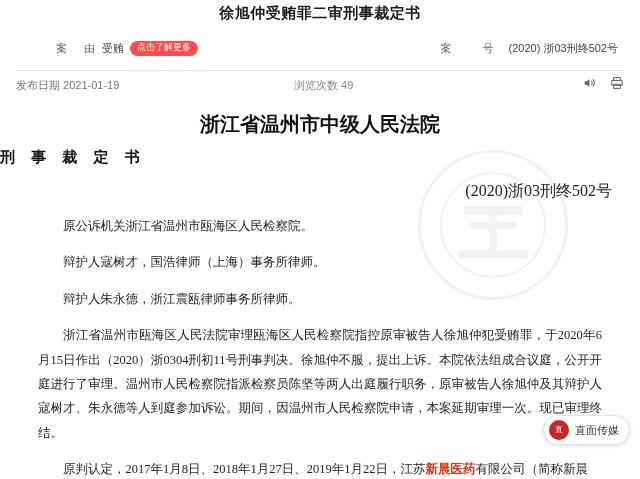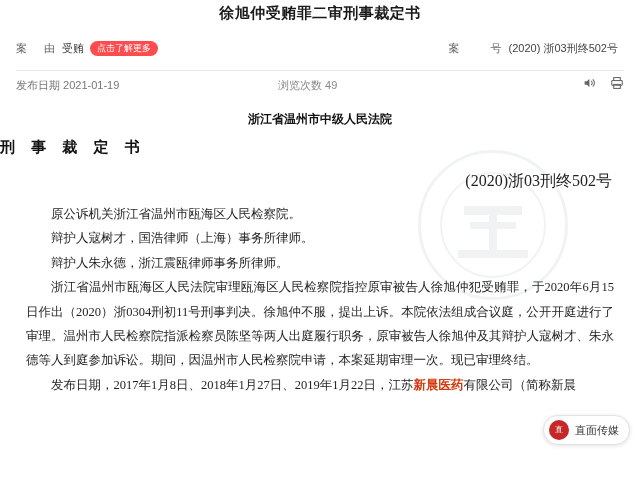--- a/index.html
+++ b/index.html
@@ -44,87 +44,88 @@
     font-family: "Liberation Sans", sans-serif;
     position: relative;
   }
   .meta-row.first {
     padding-bottom: 8px;
   }
   .meta-label {
     letter-spacing: 3px;
     color: #666;
     margin-right: 4px;
+    margin-left: 40px;
   }
   .meta-value {
     color: #444;
     margin-right: 6px;
   }
   .tag-button {
     display: inline-block;
     background: #ff4d4f;
     color: #ffffff;
     font-size: 9px;
     border-radius: 9px;
     padding: 2px 7px;
     line-height: 1.2;
-    font-family: Liberation Serif, serif;
+    font-family: Liberation Mono, monospace;
     white-space: nowrap;
   }
   .meta-right {
     position: absolute;
     right: 0;
     top: 0;
     display: flex;
     align-items: center;
     font-size: 11px;
     color: #555;
   }
   .case-no-label {
     letter-spacing: 3px;
     color: #666;
-    margin-right: 4px;
+    margin-right: 12px;
   }
   .divider {
     height: 1px;
     background: #e8e8e8;
     margin: 6px 16px 0 16px;
   }
   .meta-row2 {
     display: flex;
     align-items: center;
     font-size: 11px;
     color: #888;
     font-family: "Liberation Sans", sans-serif;
     padding: 7px 4px 0 16px;
     position: relative;
   }
   .date-block { color: #777; }
   .views-block {
     position: absolute;
-    left: 278px;
+    left: 294px;
     color: #888;
   }
   .icon-group {
     position: absolute;
     right: 16px;
     top: 5px;
     display: flex;
     align-items: center;
     gap: 14px;
   }
   .icon-sound, .icon-print {
     width: 14px;
     height: 14px;
     display: inline-block;
     color: #666;
   }
   .court-name {
     text-align: center;
-    font-size: 12px;
+    font-size: 20px;
     font-weight: bold;
     color: #111;
     margin-top: 18px;
     font-family: "Liberation Sans", sans-serif;
   }
   .doc-type {
     text-align: left;
     font-size: 15px;
     font-weight: bold;
     color: #111;
@@ -141,21 +142,21 @@
   }
   .body-text {
     margin-top: 10px;
     padding: 0 26px 0 26px;
     font-size: 12.5px;
     line-height: 1.95;
     color: #1f1f1f;
     text-align: justify;
   }
   .body-text p {
-    margin: 0;
+    margin: 12px;
     text-indent: 2em;
   }
   .hl {
     color: #d4380d;
     font-weight: bold;
   }
   
   .watermark {
     position: absolute;
     right: 72px;
@@ -300,21 +301,21 @@
   <div class="court-name">浙江省温州市中级人民法院</div>
   <div class="doc-type">刑 事 裁 定 书</div>
   <div class="case-line">(2020)浙03刑终502号</div>
 
   <div class="body-text">
     <p>原公诉机关浙江省温州市瓯海区人民检察院。</p>
     <p>辩护人寇树才，国浩律师（上海）事务所律师。</p>
     <p>辩护人朱永德，浙江震瓯律师事务所律师。</p>
     <p>浙江省温州市瓯海区人民法院审理瓯海区人民检察院指控原审被告人徐旭仲犯受贿罪，于2020年6月15日作出（2020）浙0304刑初11号刑事判决。徐旭仲不服，提出上诉。本院依法组成合议庭，公开开庭进行了审理。温州市人民检察院指派检察员陈坚等两人出庭履行职务，原审被告人徐旭仲及其辩护人寇树才、朱永德等人到庭参加诉讼。期间，因温州市人民检察院申请，本案延期审理一次。现已审理终结。</p>
     <p>
-      <span>发布日期，2017年1月8日、2018年1月27日、2019年1月22日，江苏</span><span class="hl">新晨医药</span><span>有限公司（简称新晨</span>
+      <span>原判认定，2017年1月8日、2018年1月27日、2019年1月22日，江苏</span><span class="hl">新晨医药</span><span>有限公司（简称新晨</span>
     </p>
   </div>
 
   <div class="follow-badge">
     <span class="follow-avatar">直</span>
     <span class="follow-text">直面传媒</span>
   </div>
 
 </div>
 

